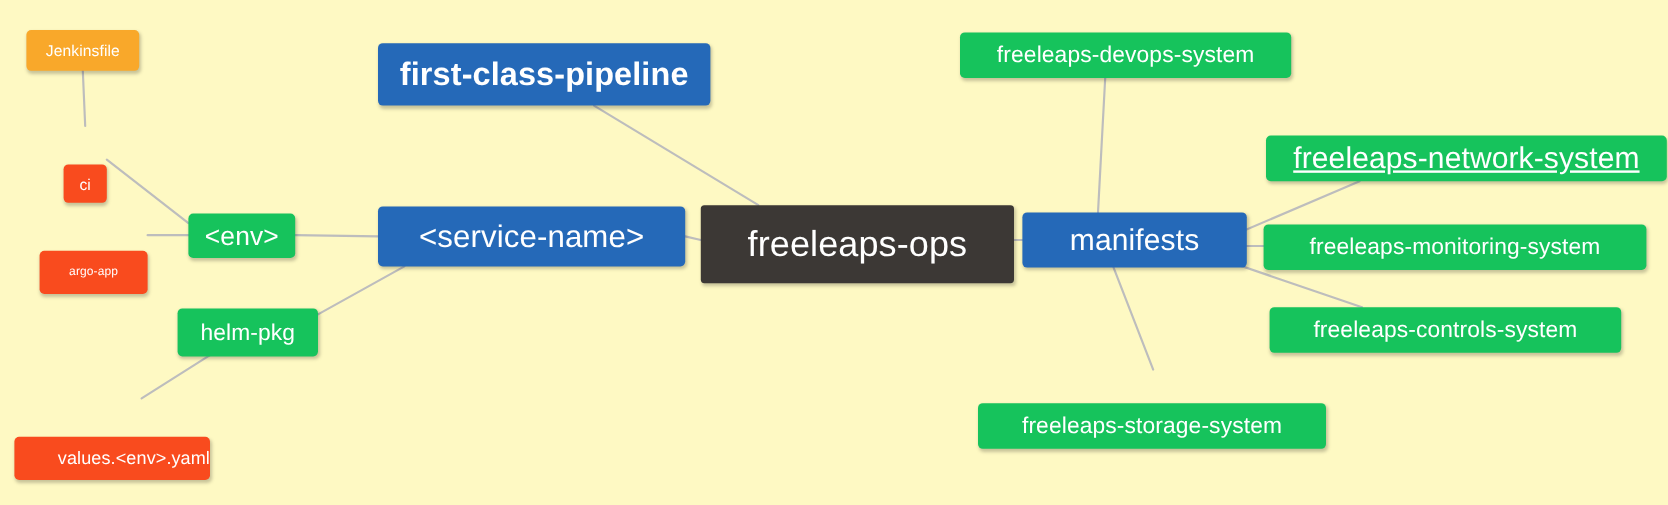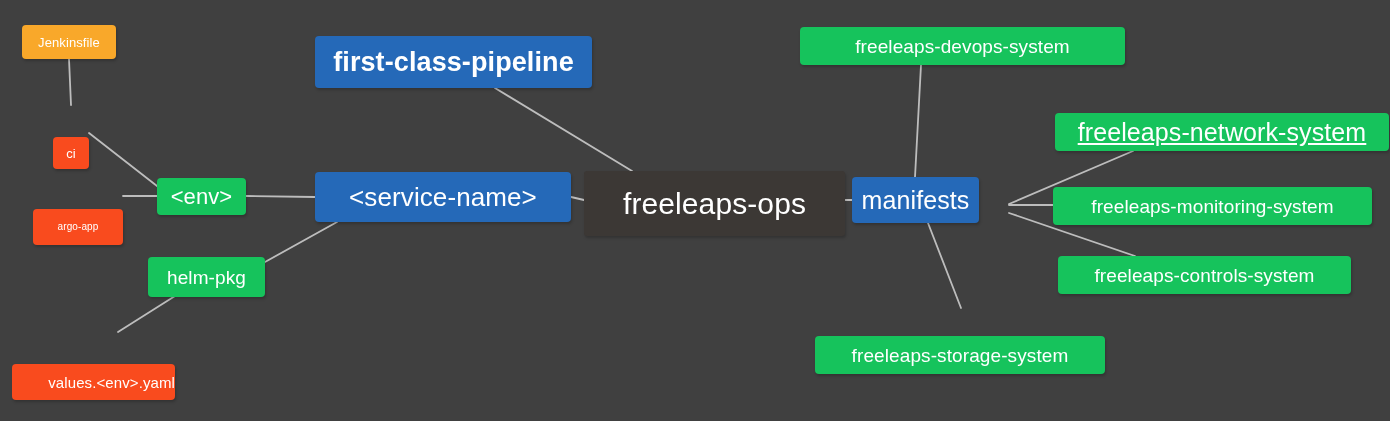--- a/index.html
+++ b/index.html
@@ -8,21 +8,21 @@
     background: #ffffff;
   }
   body {
     font-family: "Liberation Sans", sans-serif;
     -webkit-font-smoothing: antialiased;
   }
   #canvas {
     position: relative;
     width: 1390px;
     height: 421px;
-    background: #404040;
+    background: #fef9c3;
     overflow: hidden;
   }
   #edges {
     position: absolute;
     left: 0;
     top: 0;
     width: 1390px;
     height: 421px;
     pointer-events: none;
   }
@@ -87,24 +87,24 @@
       </div>
       <div class="node n-blue" style="left: 315px; top: 36px; width: 277px; height: 52px; font-size: 27px; font-weight: bold;">
         <span>first-class-pipeline</span>
       </div>
       <div class="node n-blue" style="left: 315px; top: 172px; width: 256px; height: 50px; font-size: 26px;">
         <span>&lt;service-name&gt;</span>
       </div>
       <div class="node n-root" style="left: 584px; top: 171px; width: 261px; height: 65px; font-size: 30px;">
         <span>freeleaps-ops</span>
       </div>
-      <div class="node n-blue" style="left: 852px; top: 177px; width: 127px; height: 46px; font-size: 25px; text-align: center;">
+      <div class="node n-blue" style="left: 852px; top: 177px; width: 187px; height: 46px; font-size: 25px; text-align: center;">
         <span>manifests</span>
       </div>
-      <div class="node n-green" style="left: 800px; top: 27px; width: 325px; height: 38px; font-size: 19px;">
+      <div class="node n-green" style="left: 800px; top: 27px; width: 276px; height: 38px; font-size: 19px;">
         <span>freeleaps-devops-system</span>
       </div>
       <div class="node n-green" style="left: 1055px; top: 113px; width: 334px; height: 38px; font-size: 25px; text-decoration: underline;">
         <span>freeleaps-network-system</span>
       </div>
       <div class="node n-green" style="left: 1053px; top: 187px; width: 319px; height: 38px; font-size: 19px;">
         <span>freeleaps-monitoring-system</span>
       </div>
       <div class="node n-green" style="left: 1058px; top: 256px; width: 293px; height: 38px; font-size: 19px;">
         <span>freeleaps-controls-system</span>

